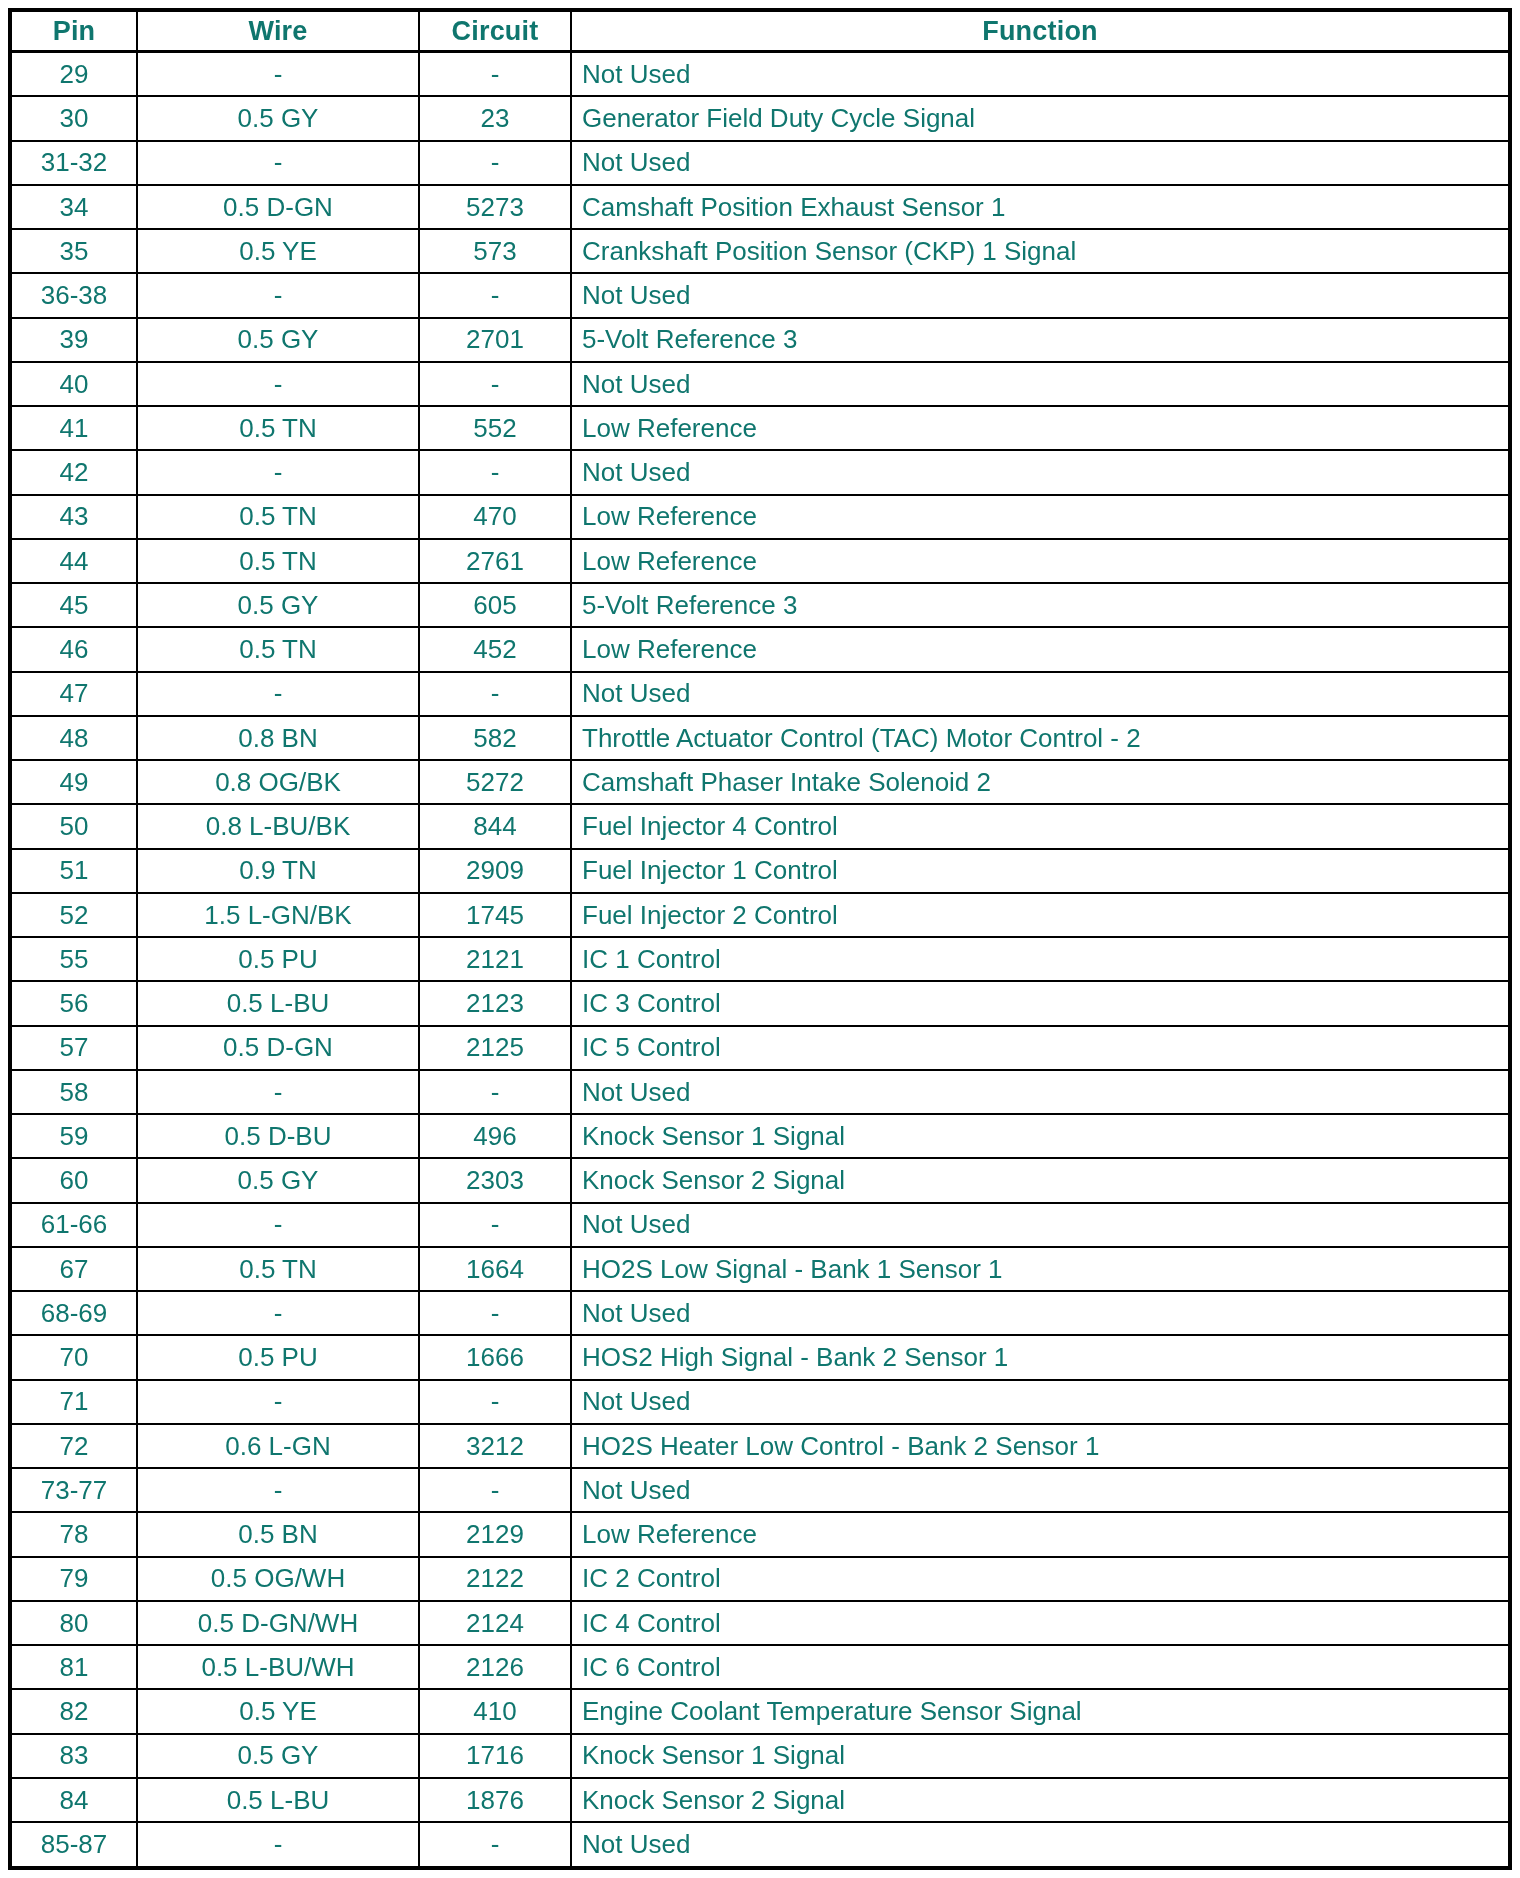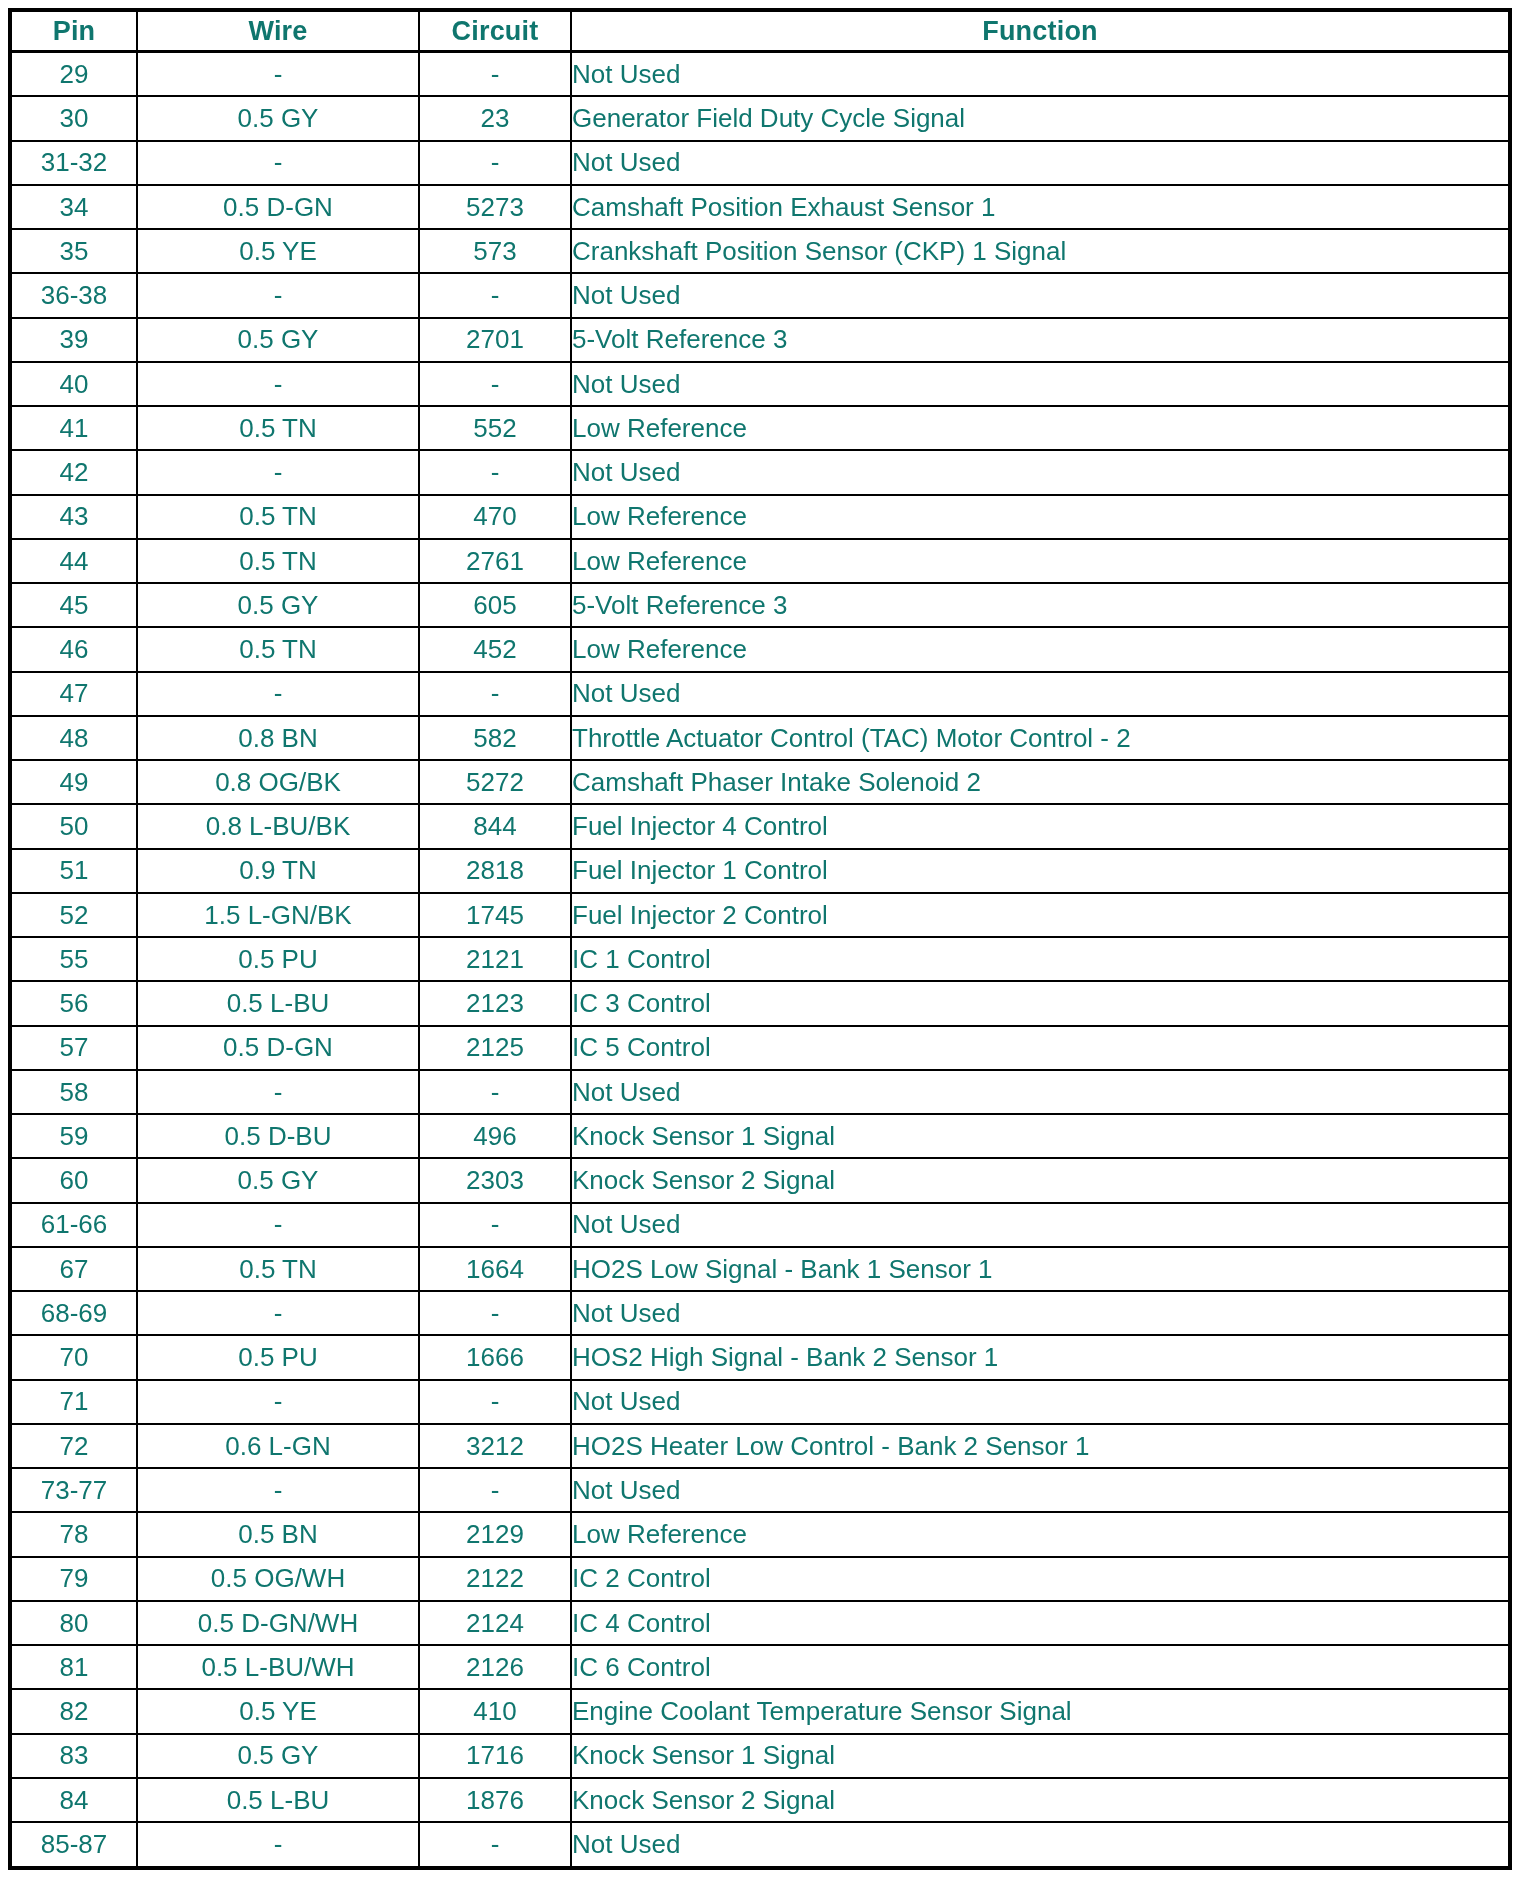--- a/index.html
+++ b/index.html
@@ -43,20 +43,21 @@
     font-size: 26px;
     font-weight: normal;
     padding: 0;
     text-align: center;
     vertical-align: middle;
     white-space: nowrap;
     overflow: hidden;
   }
   table.pinout td.fn {
     text-align: left;
+    padding-left: 10px;
     padding-right: 6px;
   }
   col.c-pin     { width: 127px; }
   col.c-wire    { width: 282px; }
   col.c-circuit { width: 152px; }
   col.c-func    { width: auto; }
 </style>
 </head>
 <body>
 
@@ -201,21 +202,21 @@
   <tr>
     <td>50</td>
     <td>0.8 L-BU/BK</td>
     <td>844</td>
     <td class="fn">Fuel Injector 4 Control</td>
   </tr>
 
   <tr>
     <td>51</td>
     <td>0.9 TN</td>
-    <td>2818</td>
+    <td>2909</td>
     <td class="fn">Fuel Injector 1 Control</td>
   </tr>
 
   <tr>
     <td>52</td>
     <td>1.5 L-GN/BK</td>
     <td>1745</td>
     <td class="fn">Fuel Injector 2 Control</td>
   </tr>
 

